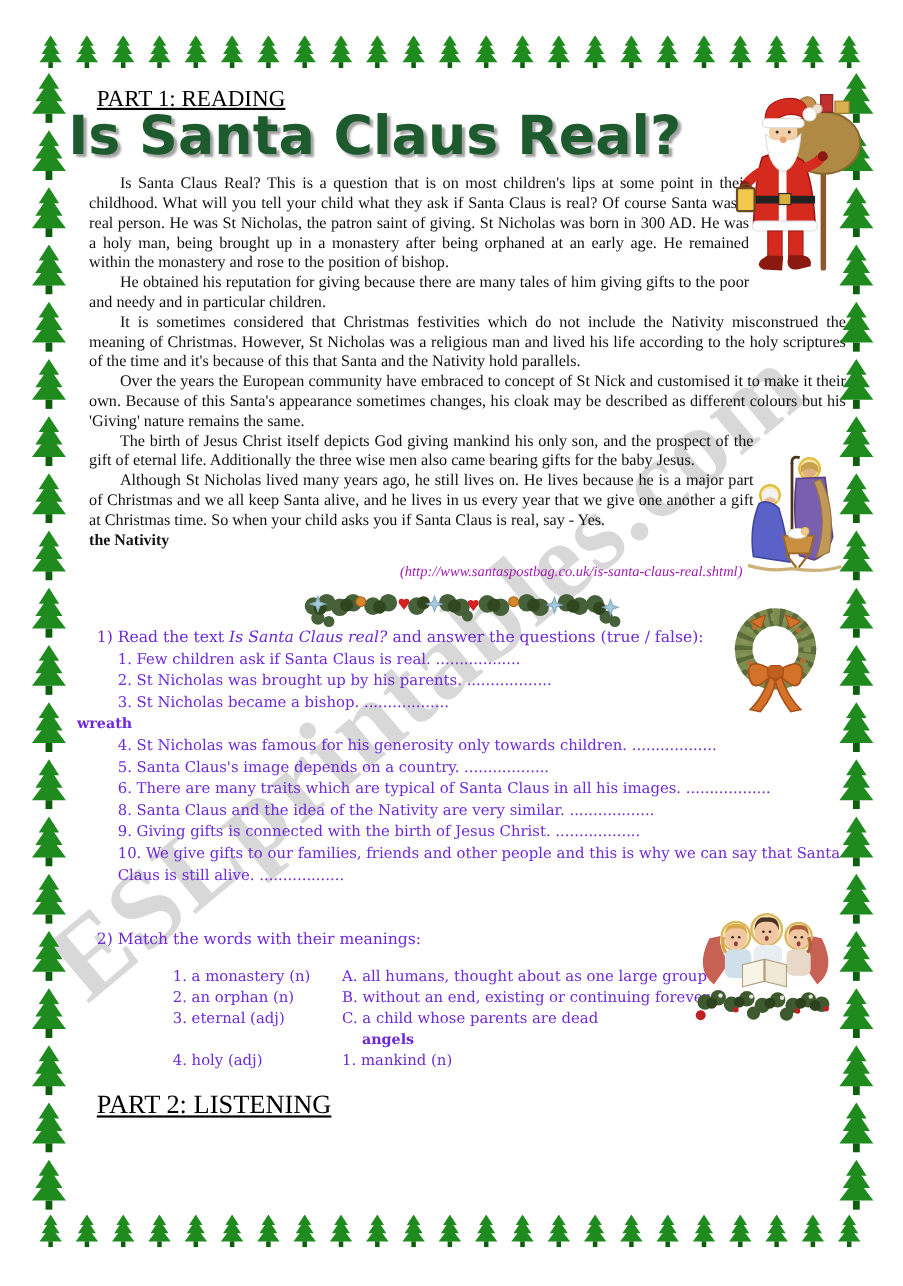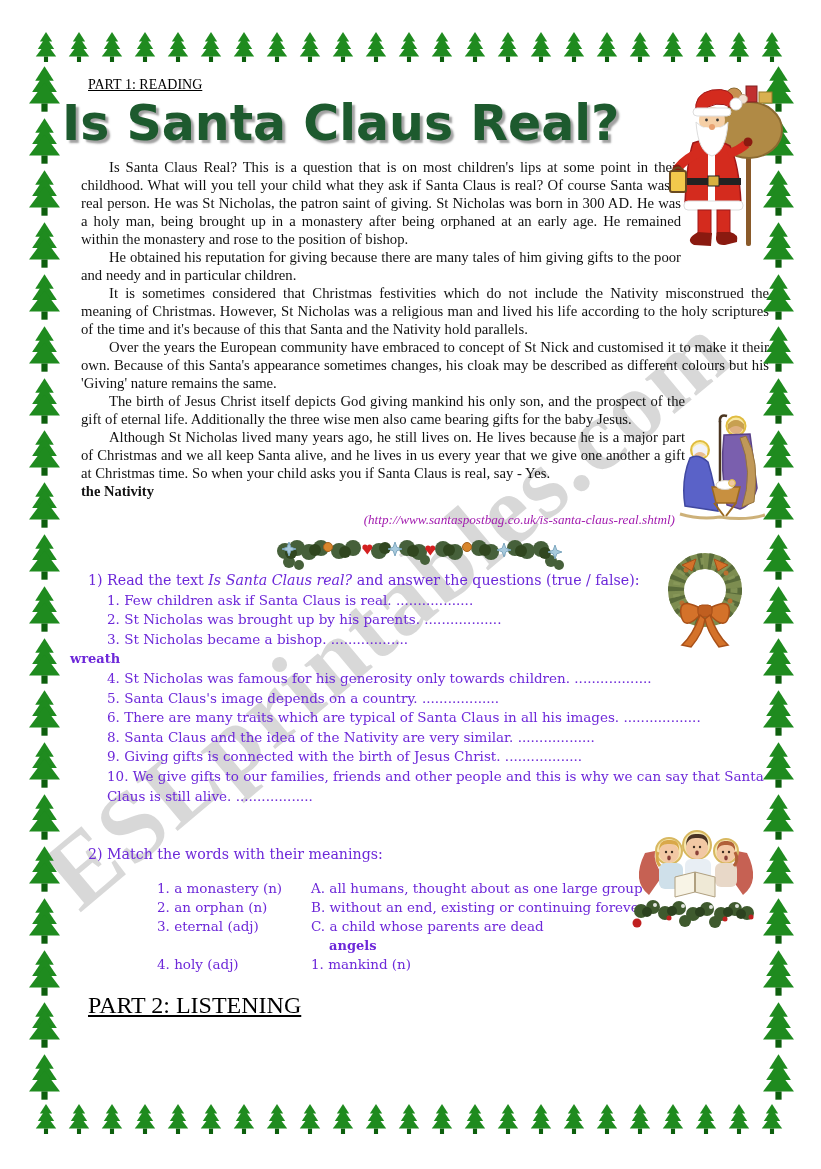--- a/index.html
+++ b/index.html
@@ -23,21 +23,21 @@
     font-family:"Liberation Serif",serif;font-weight:bold;
     font-size:100px;color:#9a9a9a;opacity:.38;white-space:nowrap;
     transform-origin:0 50%;transform:rotate(-40deg);
     letter-spacing:2px;pointer-events:none;
   }
   
   .part-heading{
     position:absolute;z-index:2;font-family:"Liberation Serif",serif;
     text-decoration:underline;color:#000;white-space:nowrap;
   }
-  #part1{left:88px;top:77px;font-size:14px;}
+  #part1{left:88px;top:77px;font-size:21px;}
   #part2{left:88px;top:992px;font-size:24px;}
   .main-title{
     position:absolute;left:62px;top:95px;width:620px;z-index:2;
     font-family:"DejaVu Sans",sans-serif;font-weight:bold;font-size:49px;
     color:#1d5a2e;white-space:nowrap;letter-spacing:0px;
     text-shadow:3px 3px 2px rgba(110,110,110,.65), -1px -1px 0 rgba(255,255,255,.35);
   }
   
   .reading{
     position:absolute;left:81px;top:158px;width:688px;z-index:2;

